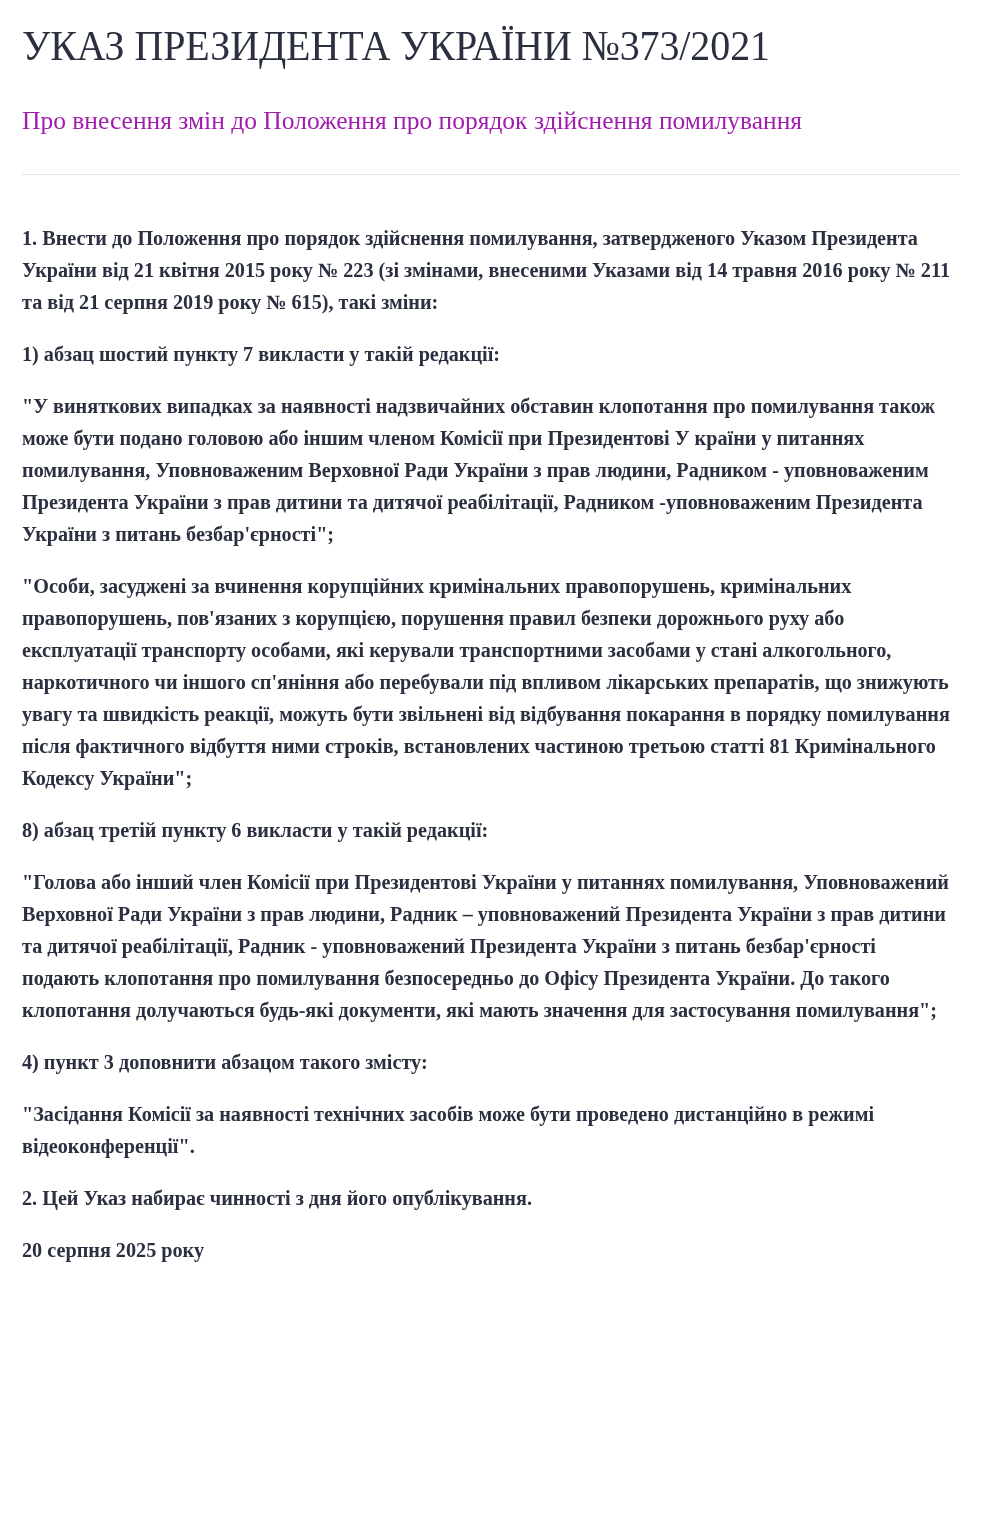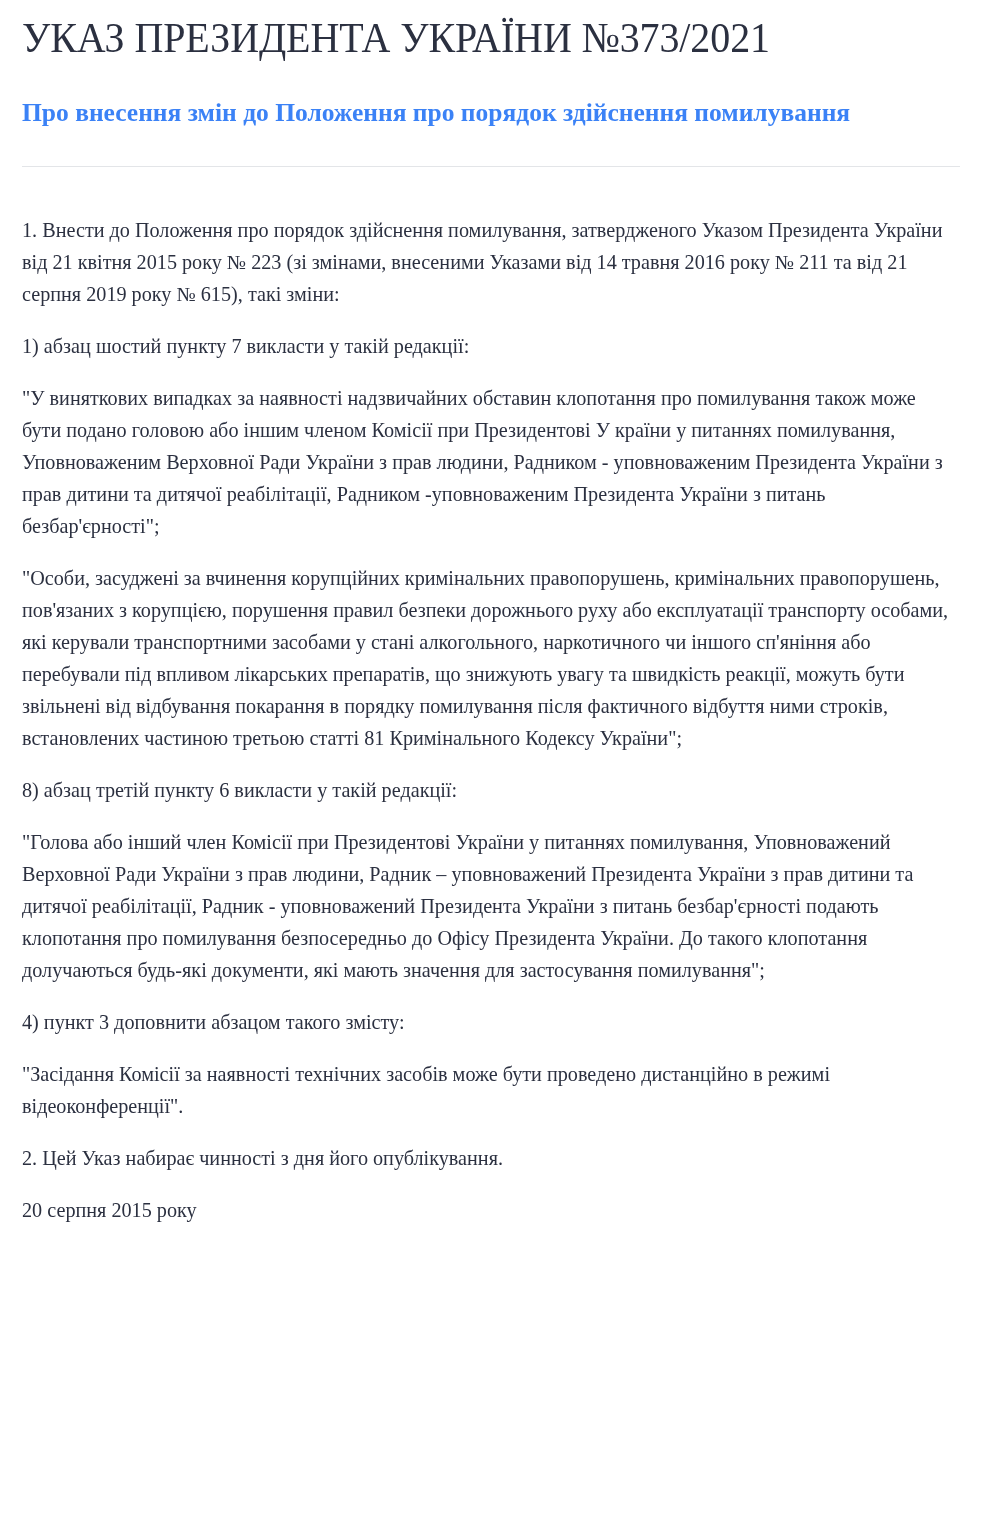--- a/index.html
+++ b/index.html
@@ -12,21 +12,21 @@
     width: 982px;
     min-height: 1525px;
     font-family: "Liberation Serif", "DejaVu Serif", serif;
     color: #2b3040;
     -webkit-font-smoothing: antialiased;
   }
 
   .page {
     width: 982px;
     box-sizing: border-box;
-    padding: 0 22px;
+    padding: 8px 22px;
   }
 
   
   .doc-title {
     margin: 0;
     padding-top: 14px;
     font-size: 43px;
     line-height: 1.12;
     font-weight: 400;
     letter-spacing: -0.1px;
@@ -35,22 +35,22 @@
     transform: scaleX(0.93);
     transform-origin: left top;
   }
 
   .doc-subtitle {
     margin: 0;
     padding-top: 30px;
     max-width: 880px;
     font-size: 25.5px;
     line-height: 42px;
-    font-weight: 700;
-    color: #3b82f6;
+    font-weight: 400;
+    color: #a21caf;
   }
 
   .divider {
     margin: 32px 0 0 0;
     height: 1px;
     background: #e3e5e8;
     border: 0;
     width: 938px;
   }
 
@@ -58,21 +58,21 @@
   .doc-body {
     padding-top: 47px;
     padding-bottom: 40px;
     max-width: 928px;
   }
 
   .doc-body p {
     margin: 0 0 20px 0;
     font-size: 20.2px;
     line-height: 32px;
-    font-weight: 400;
+    font-weight: 700;
     color: #2b3040;
     text-align: left;
   }
 
   .doc-body p.signature {
     font-weight: 700;
     margin-top: 26px;
     margin-bottom: 24px;
   }
 
@@ -97,16 +97,16 @@
     <p>1) абзац шостий пункту 7 викласти у такій редакції:</p>
     <p>"У виняткових випадках за наявності надзвичайних обставин клопотання про помилування також може бути подано головою або іншим членом Комісії при Президентові У країни у питаннях помилування, Уповноваженим Верховної Ради України з прав людини, Радником - уповноваженим Президента України з прав дитини та дитячої реабілітації, Радником -уповноваженим Президента України з питань безбар'єрності";</p>
     <p>"Особи, засуджені за вчинення корупційних кримінальних правопорушень, кримінальних правопорушень, пов'язаних з корупцією, порушення правил безпеки дорожнього руху або експлуатації транспорту особами, які керували транспортними засобами у стані алкогольного, наркотичного чи іншого сп'яніння або перебували під впливом лікарських препаратів, що знижують увагу та швидкість реакції, можуть бути звільнені від відбування покарання в порядку помилування після фактичного відбуття ними строків, встановлених частиною третьою статті 81 Кримінального Кодексу України";</p>
     <p>8) абзац третій пункту 6 викласти у такій редакції:</p>
     <p>"Голова або інший член Комісії при Президентові України у питаннях помилування, Уповноважений Верховної Ради України з прав людини, Радник – уповноважений Президента України з прав дитини та дитячої реабілітації, Радник - уповноважений Президента України з питань безбар'єрності подають клопотання про помилування безпосередньо до Офісу Президента України. До такого клопотання долучаються будь-які документи, які мають значення для застосування помилування";</p>
     <p>4) пункт 3 доповнити абзацом такого змісту:</p>
     <p>"Засідання Комісії за наявності технічних засобів може бути проведено дистанційно в режимі відеоконференції".</p>
     <p>2. Цей Указ набирає чинності з дня його опублікування.</p>
 
 
-    <p class="date">20 серпня 2015 року</p>
+    <p class="date">20 серпня 2025 року</p>
 
   </div>
 </div>
 
 </body></html>

